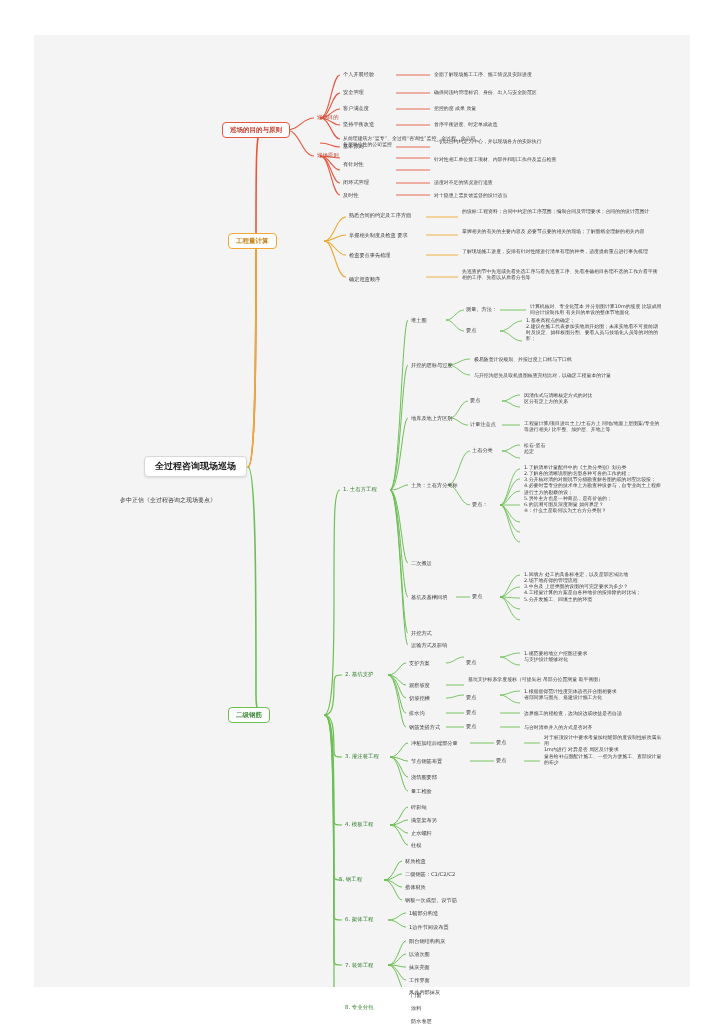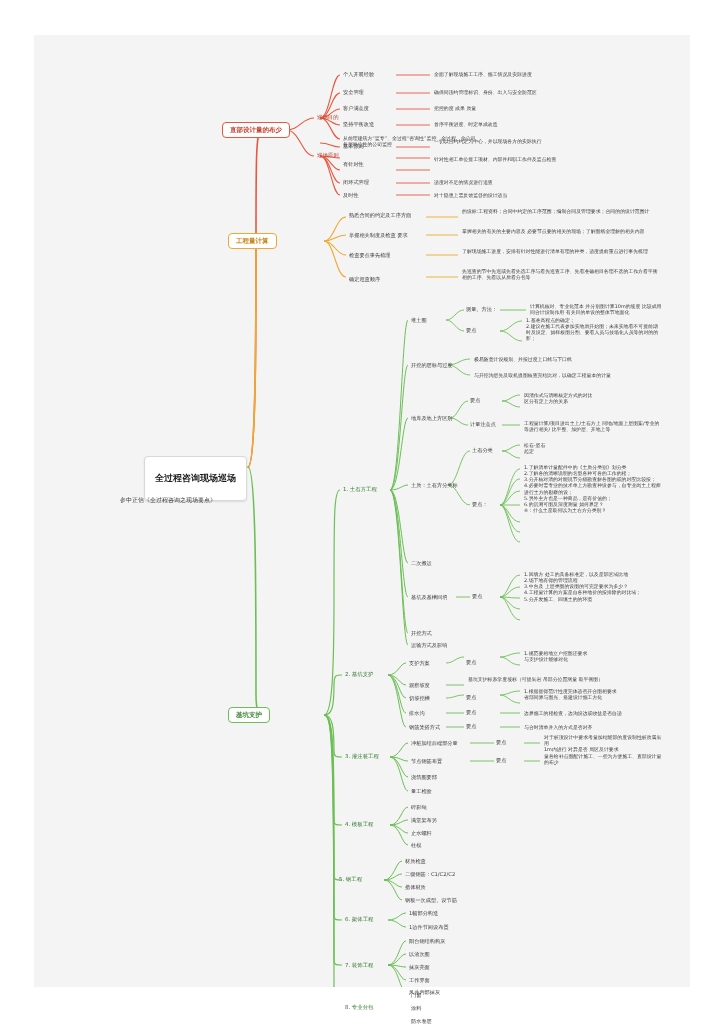--- a/index.html
+++ b/index.html
@@ -3,21 +3,21 @@
 <meta charset="utf-8">
 <style>
   html,body{margin:0;padding:0;background:#ffffff;}
   body{width:725px;height:1024px;font-family:"DejaVu Sans","Liberation Sans",sans-serif;overflow:hidden;}
   #canvas{position:absolute;left:34px;top:35px;width:656px;height:952px;background:#f4f4f4;}
   svg.links{position:absolute;left:0;top:0;width:656px;height:952px;pointer-events:none;}
   .node{position:absolute;white-space:nowrap;line-height:1.25;}
 
   .root{
     background:#ffffff;border:1px solid #d8d8d8;border-radius:4px;
-    padding:16px 10px;font-size:9px;font-weight:bold;color:#1a1a1a;
+    padding:4px 10px;font-size:9px;font-weight:bold;color:#1a1a1a;
     box-shadow:0 1px 2px rgba(0,0,0,.10);
   }
   .subtitle{font-size:6px;color:#3a3a3a;background:transparent;}
 
   .lvl1{
     border-radius:4px;padding:3px 7px;font-size:6.5px;font-weight:bold;
     background:#ffffff;color:#222;
   }
   .lvl1.red{border:1.3px solid #e8573f;color:#c5412c;}
   .lvl1.orange{border:1.3px solid #f0a830;color:#c58213;}
@@ -220,21 +220,21 @@
     <g fill="none" stroke="#6cbf55" stroke-width="1">
       <path d="M356 972 C 366 972, 368 960, 374 960"></path>
       <path d="M356 972 C 366 972, 368 973, 374 973"></path>
       <path d="M356 972 C 366 972, 368 986, 374 986"></path>
     </g>
   </svg>
 
   <div class="node root" style="left:110px;top:421px;">全过程咨询现场巡场</div>
   <div class="node subtitle" style="left:86px;top:461px;">参中正信《全过程咨询之现场要点》</div>
 
-  <div class="node lvl1 red" style="left:188px;top:87px;">直部设计量的布少</div>
+  <div class="node lvl1 red" style="left:188px;top:87px;">巡场的目的与原则</div>
   <div class="node lvl2 red" style="left:281px;top:78px;">巡场目的</div>
   <div class="node lvl2 red" style="left:281px;top:116px;">巡场原则</div>
 
   <div class="node lvl3" style="left:307px;top:35px;">个人开展经验</div>
   <div class="node lvl4" style="left:398px;top:35px;width:230px;">全面了解现场施工工序、施工情况及实际进度</div>
   <div class="node lvl3" style="left:307px;top:53px;">安全管理</div>
   <div class="node lvl4" style="left:398px;top:53px;width:230px;">确保同违约管理标识、身份、出入与安全防范区</div>
   <div class="node lvl3" style="left:307px;top:69px;">客户满意度</div>
   <div class="node lvl4" style="left:398px;top:69px;width:230px;">把控的度 成果 质量</div>
   <div class="node lvl3" style="left:307px;top:85px;">坚持平衡改造</div>
@@ -253,21 +253,21 @@
   <div class="node lvl1 orange" style="left:194px;top:198px;">工程量计算</div>
   <div class="node lvl3" style="left:313px;top:176px;">熟悉合同的约定及工序方面</div>
   <div class="node lvl4 wrapbox" style="left:426px;top:172px;width:200px;">的设标:工程资料；合同中约定的工序范围；编制合同及管理要求；合同的的设计范围计</div>
   <div class="node lvl3" style="left:313px;top:196px;">掌握相关制度及检查 要求</div>
   <div class="node lvl4 wrapbox" style="left:426px;top:192px;width:200px;">掌握相关的有关的主要内容及 必要节点要的相关的现场；了解图纸全理解的相关内容</div>
   <div class="node lvl3" style="left:313px;top:216px;">检查要点事先梳理</div>
   <div class="node lvl4 wrapbox" style="left:426px;top:212px;width:200px;">了解现场施工进度，安排有针对性能进行清单有理的种类，适度提前重点进行事先梳理</div>
   <div class="node lvl3" style="left:313px;top:240px;">确定巡查顺序</div>
   <div class="node lvl4 wrapbox" style="left:426px;top:232px;width:200px;">先巡查的节中先巡或先看先选工序与看先巡查工序、先看准确相目各理不选的工作方看平衡相的工序、先看以从后看分包等</div>
 
-  <div class="node lvl1 green" style="left:194px;top:672px;">基坑支护</div>
+  <div class="node lvl1 green" style="left:194px;top:672px;">二级钢筋</div>
 
   <div class="node lvl2 green" style="left:307px;top:450px;">1. 土石方工程</div>
   <div class="node lvl3" style="left:375px;top:281px;">堆土图</div>
   <div class="node key" style="left:432px;top:271px;">测量、方法：</div>
   <div class="node lvl4 wrapbox" style="left:494px;top:267px;width:134px;">计算机核对、专业化范本 并分别图计算10m的坡度 比较成用同合计设制作用 有关目的单设的整体节地面化</div>
   <div class="node key" style="left:432px;top:292px;">要点</div>
   <div class="node lvl4 wrapbox" style="left:490px;top:281px;width:134px;white-space:pre-wrap;">1.基准高程点的确定；
 2.建议在施工代表参加实地后开始图；未来实地看不可提前期时及设定、如样板图分割、要看人员与技场化人员等的对的的影；</div>
 
   <div class="node lvl3" style="left:375px;top:326px;">开挖的层标与过度</div>

